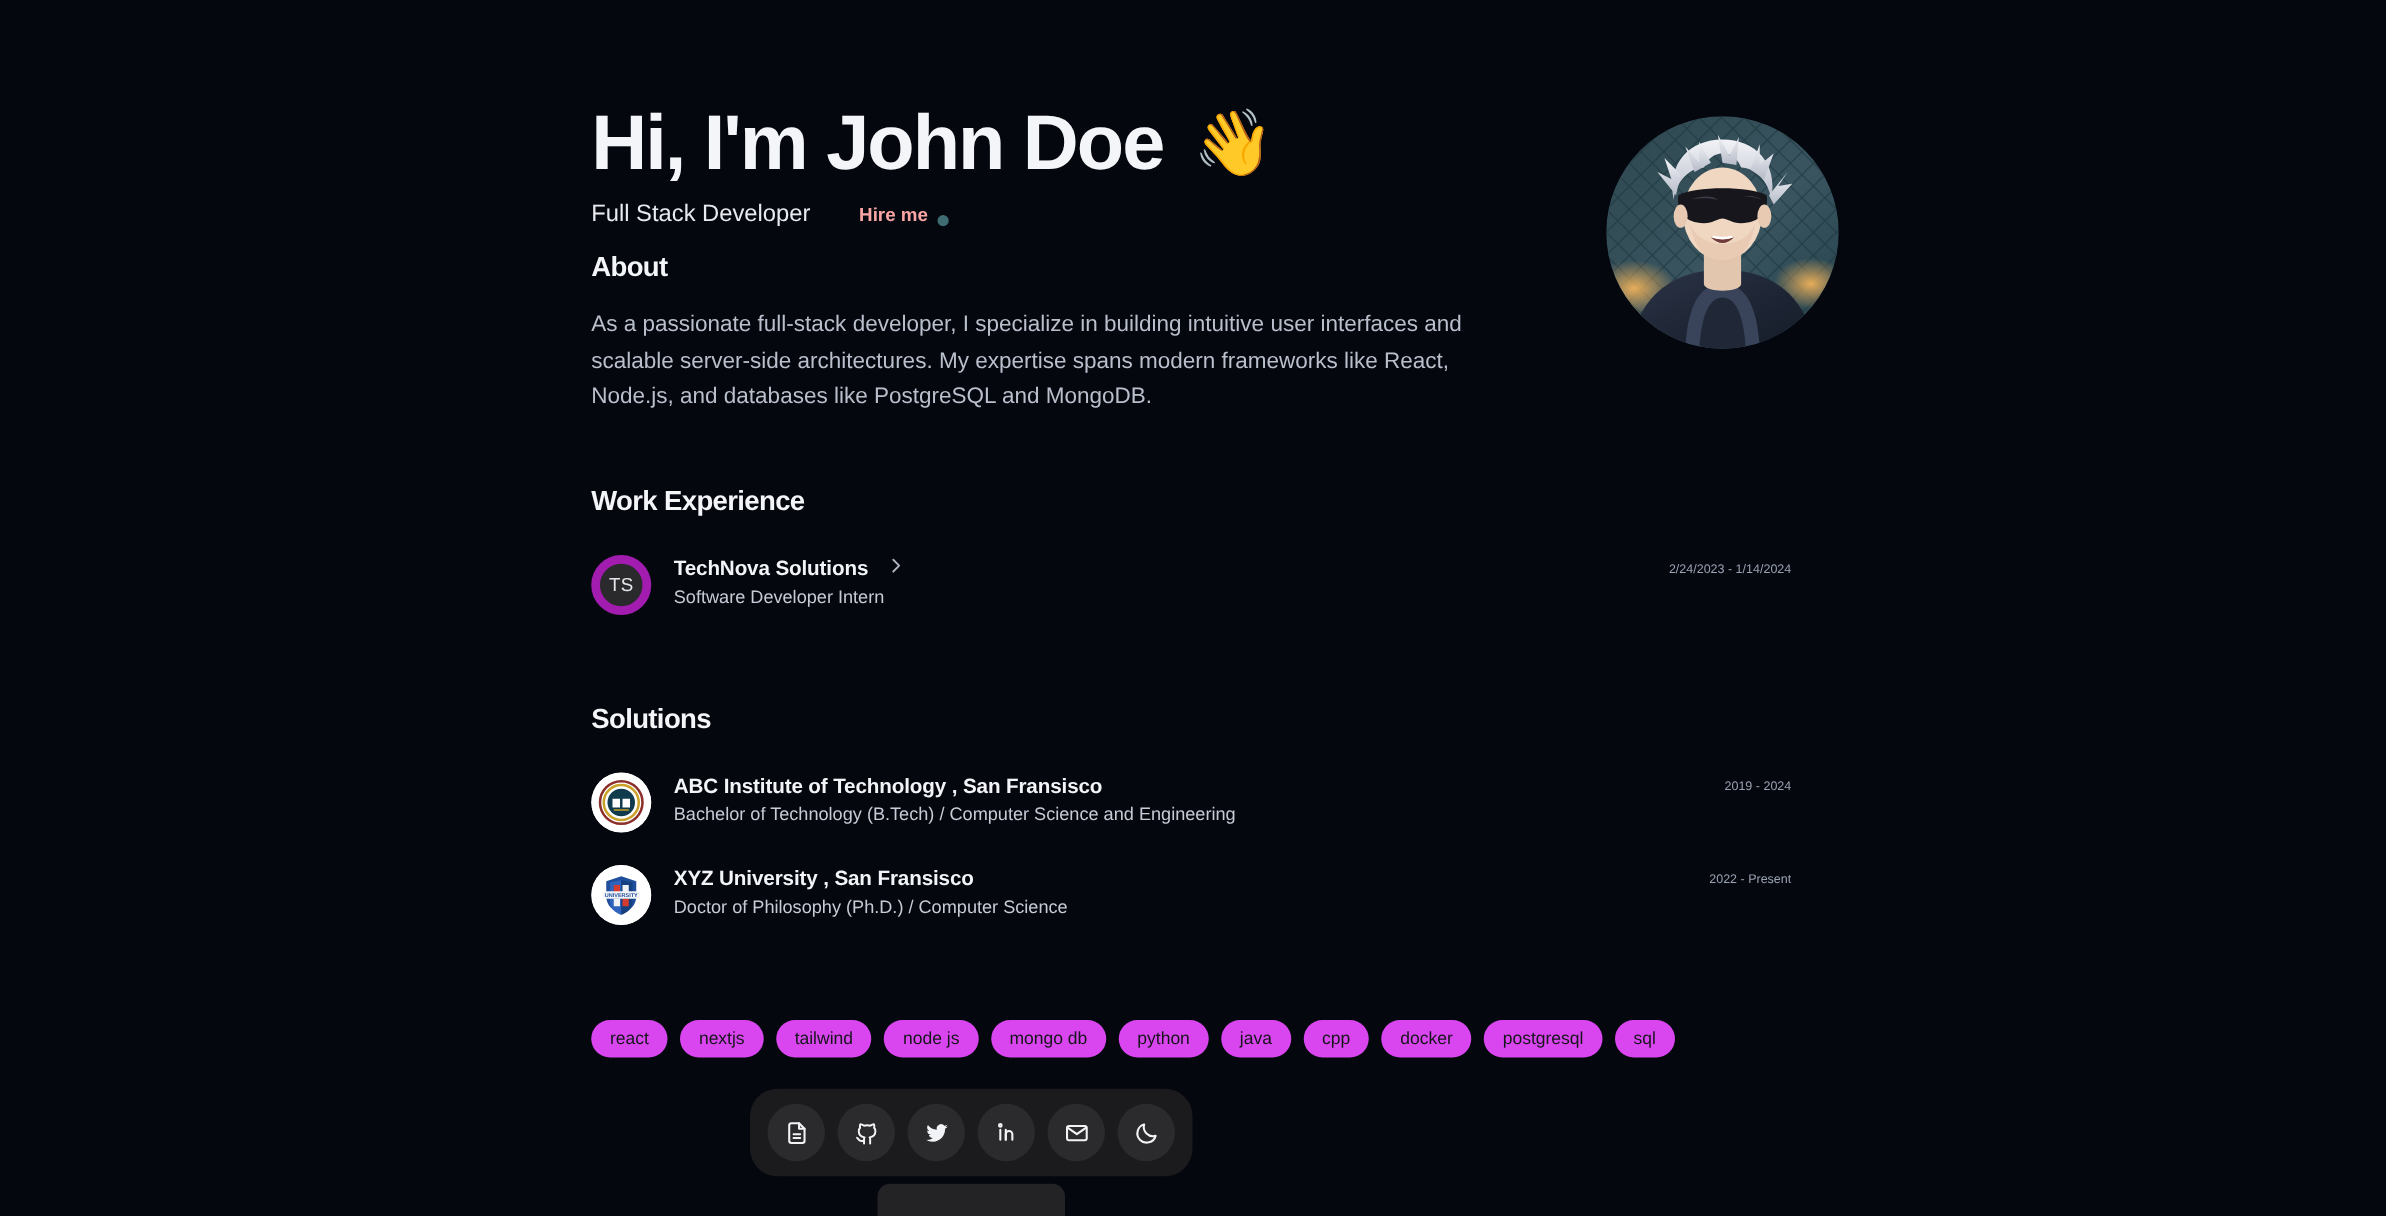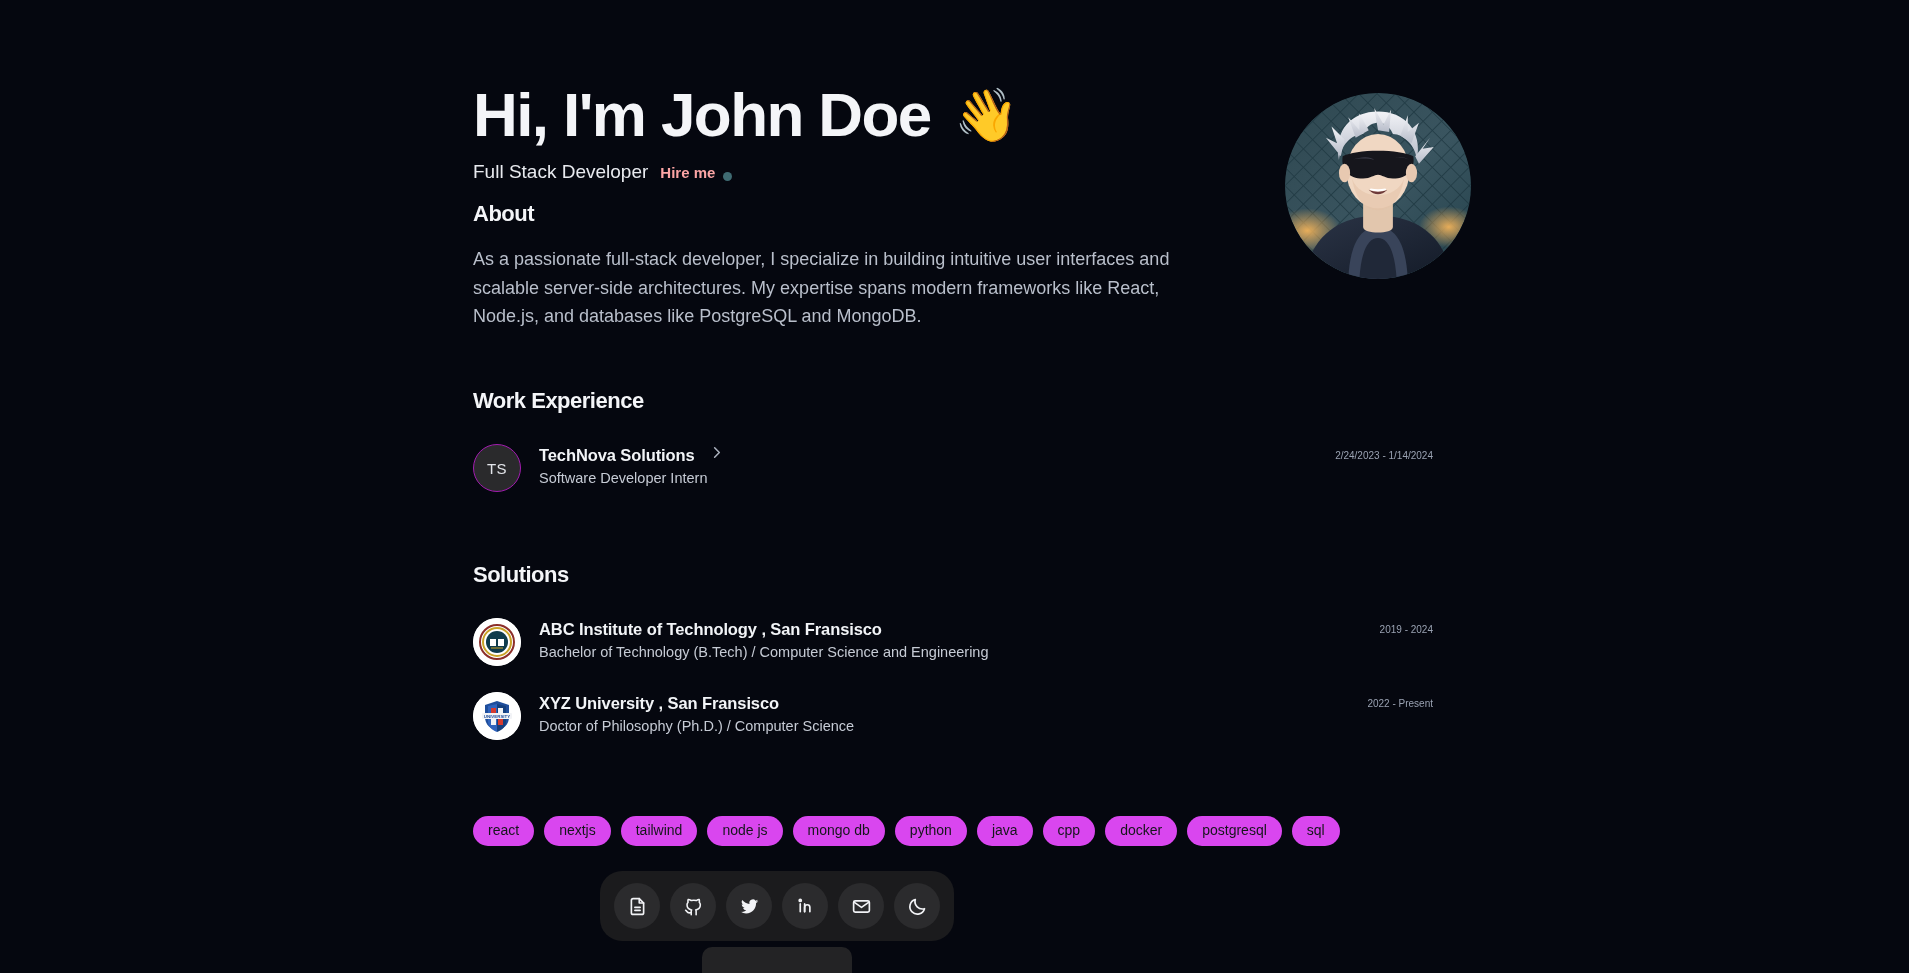--- a/index.html
+++ b/index.html
@@ -47,21 +47,21 @@
   .wave {
     font-size: 52px;
     line-height: 1;
     display: inline-block;
     transform: rotate(-6px);
   }
 
   .hero-sub {
     display: flex;
     align-items: center;
-    gap: 12px;
+    gap: 39px;
     margin-top: 14px;
   }
 
   .hero-role {
     font-size: 19px;
     color: #e8eaef;
     font-weight: 400;
   }
 
   .hire-me {
@@ -136,21 +136,21 @@
     height: 48px;
     border-radius: 50%;
     display: flex;
     align-items: center;
     justify-content: center;
     overflow: hidden;
   }
 
   .logo-mono {
     background: #2a2a2c;
-    border: 1px solid #a21caf;
+    border: 7px solid #a21caf;
     color: #e3e5ea;
     font-size: 15px;
     font-weight: 500;
     letter-spacing: 0.3px;
   }
 
   .logo-img { background: #ffffff; }
 
   .row-body { flex: 1 1 auto; padding-top: 2px; }
 

